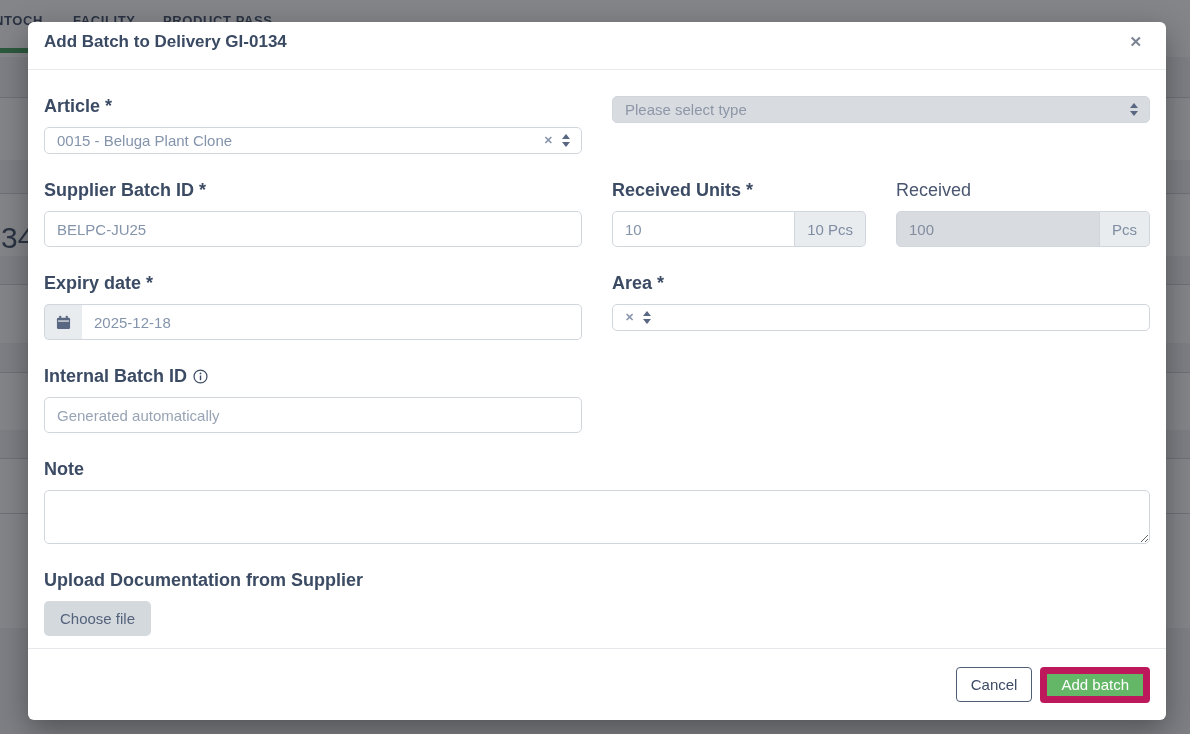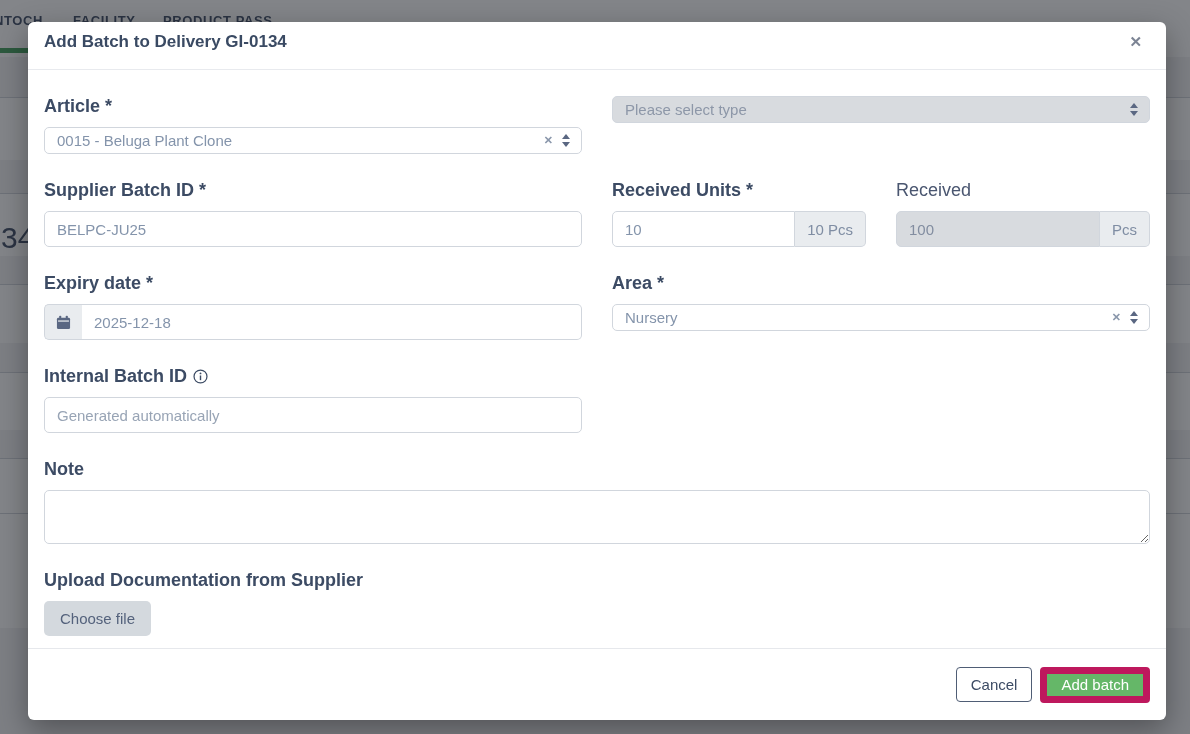--- a/index.html
+++ b/index.html
@@ -200,21 +200,20 @@
                 <rect x="10.4" y="0.8" width="2.2" height="3.6" rx="0.9" fill="#5a6782"></rect>
                 <rect x="2.2" y="5.8" width="11.6" height="1.3" fill="#eceef0"></rect>
               </svg>
             </span>
             <input class="text-input grp-right" type="text" value="2025-12-18" style="">
           </div>
         </div>
         <div class="form-col">
           <div class="field-label">Area *</div>
           <div class="select-box">
-            <span class="select-value">Nursery</span>
             <span class="clear-x">✕</span>
             <span class="arrows">
               <span class="tri-up"></span>
                 <span class="tri-down"></span>
             </span>
           </div>
         </div>
       </div>
 
       <div class="form-row">

